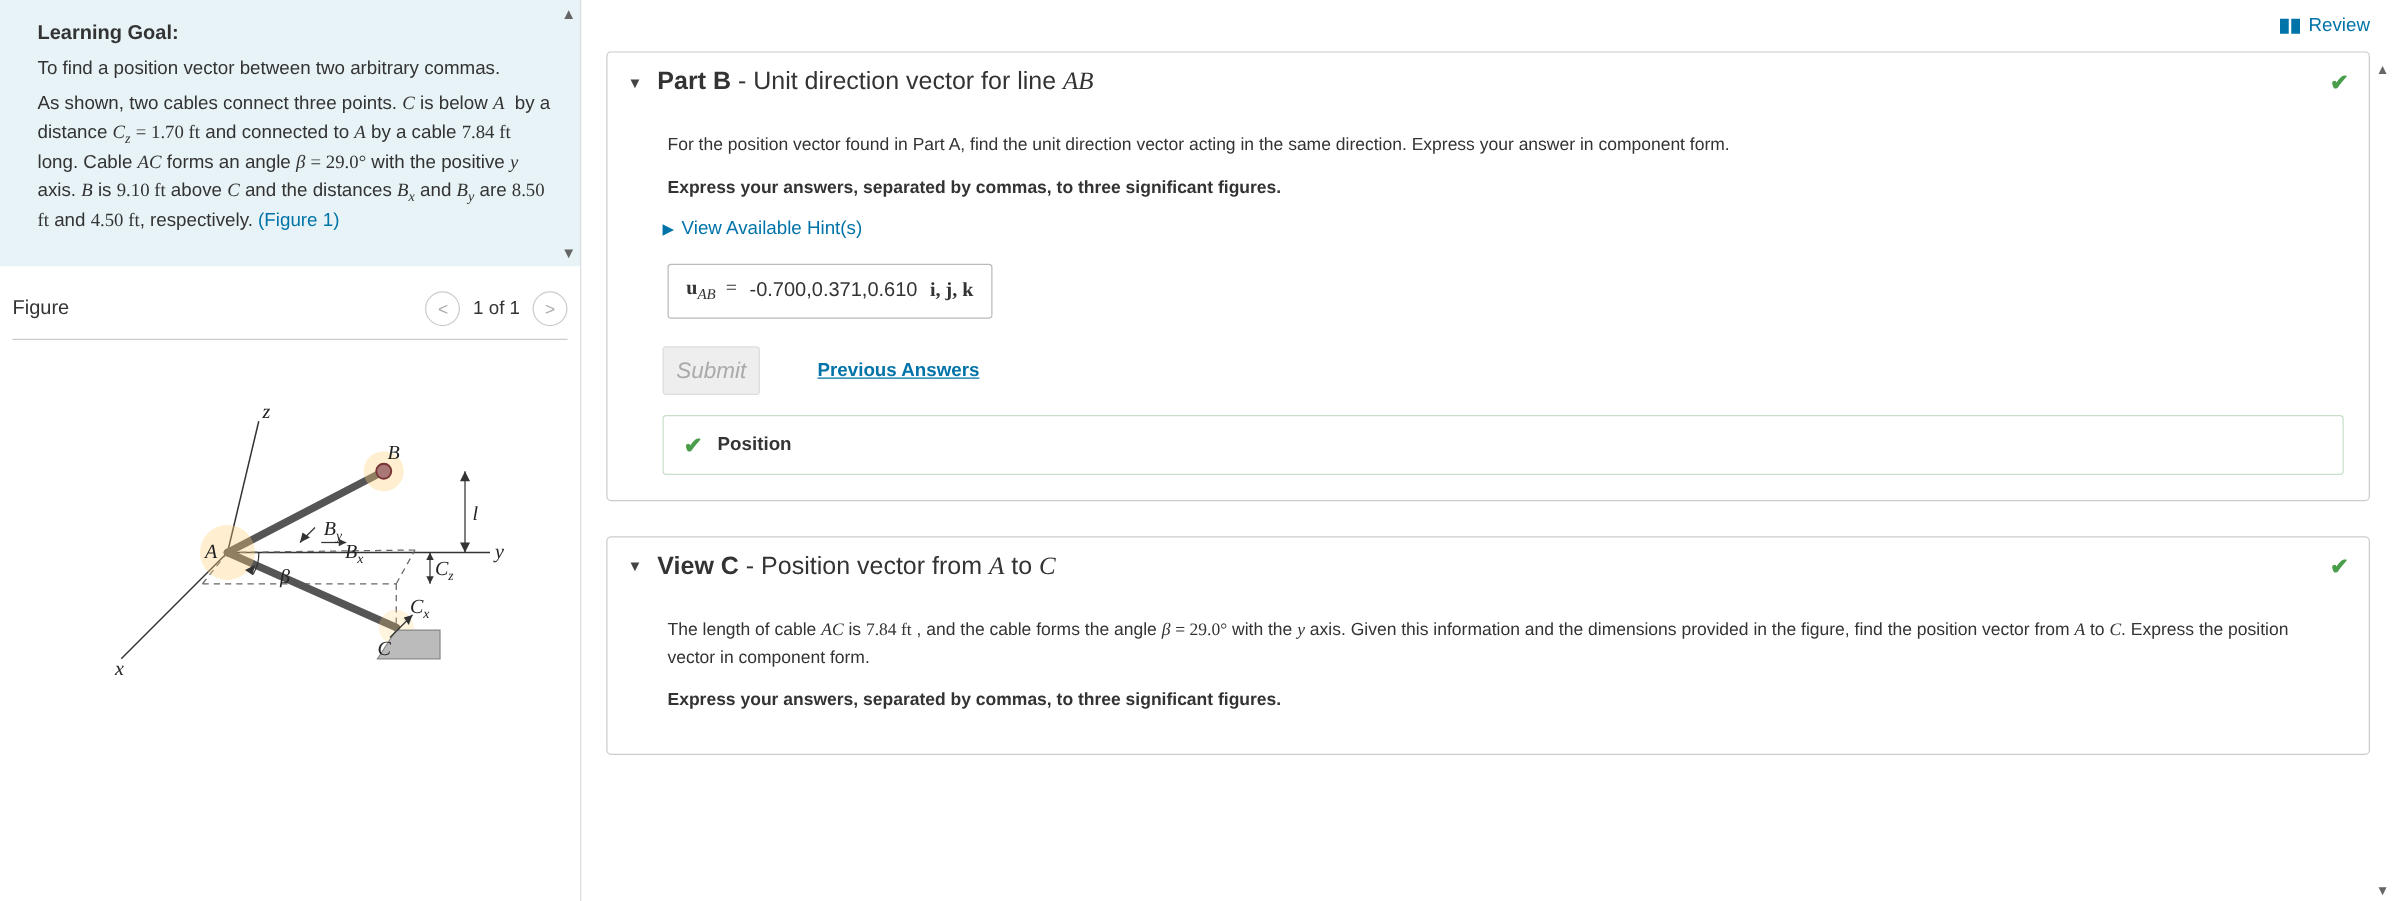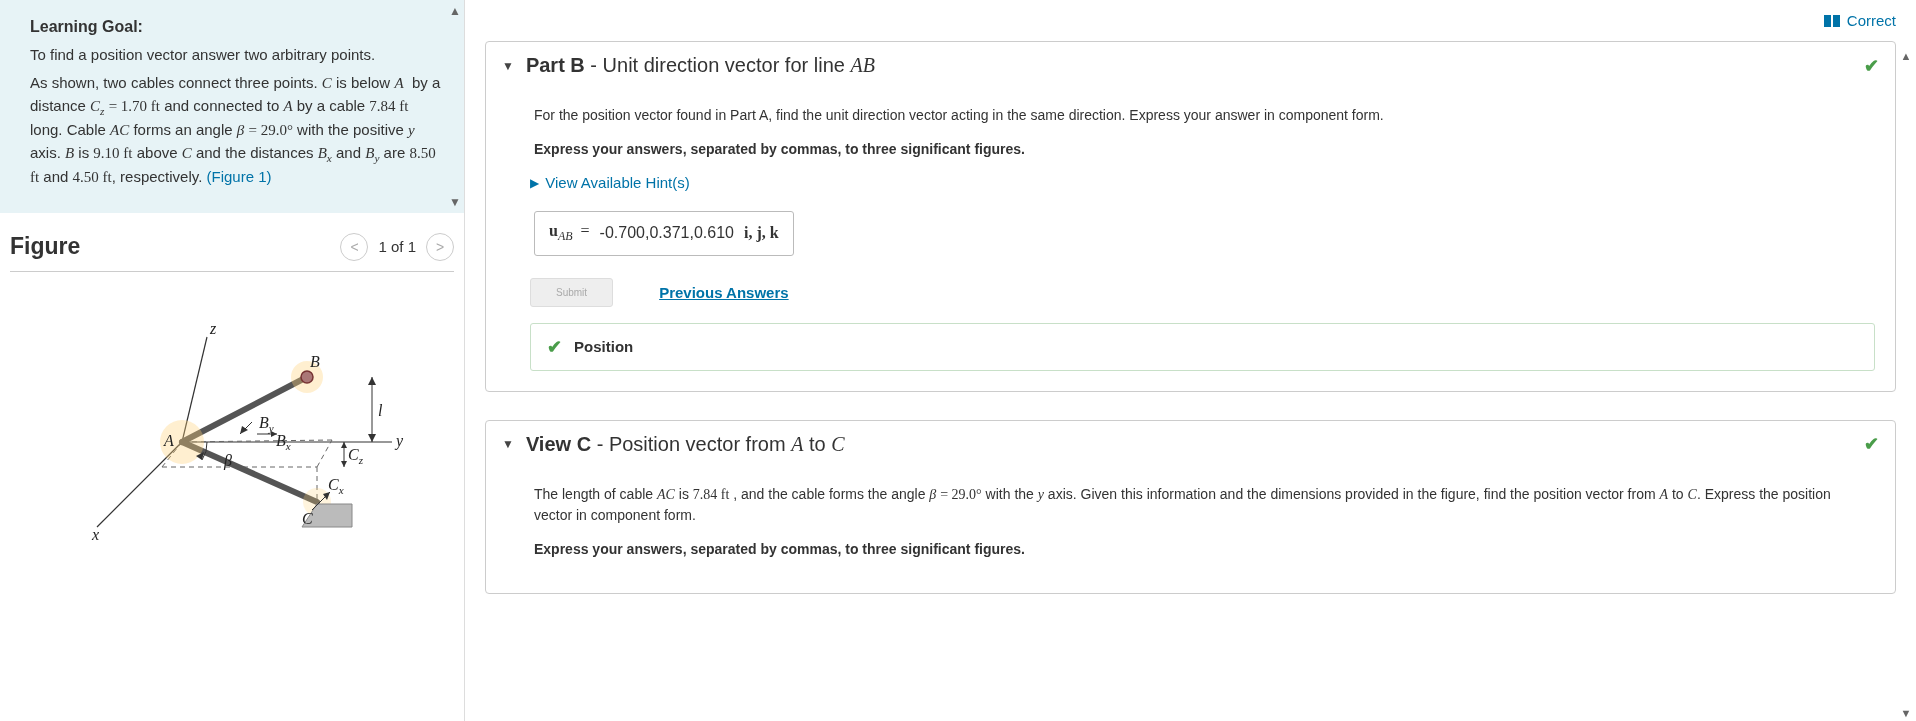--- a/index.html
+++ b/index.html
@@ -7,21 +7,21 @@
 .container { display: flex; width: 1916px; height: 721px; }
 .left-panel { width: 465px; display: flex; flex-direction: column; border-right: 1px solid #ddd; }
 .left-pane-content { position: relative; flex: 0 0 auto; }
 .learning-goal { background: #e7f3f6; padding: 18px 22px 18px 30px; }
 .learning-goal h3 { font-size: 16px; font-weight: bold; margin-bottom: 8px; color: #333; }
 .learning-goal p { font-size: 15px; line-height: 1.45; color: #333; margin-bottom: 6px; }
 .scroll-track { position: absolute; right: 0; top: 0; bottom: 0; width: 18px; display: flex; flex-direction: column; justify-content: space-between; align-items: center; padding: 4px 0; }
 .scroll-arrow { font-size: 12px; color: #666; cursor: pointer; }
 .figure-section { padding: 20px 10px 10px 10px; }
 .figure-header { display: flex; align-items: center; justify-content: space-between; padding: 0 0 10px 0; border-bottom: 1px solid #ccc; margin-bottom: 20px; }
-.figure-title { font-size: 23px; font-weight: bold; text-align: right; }
+.figure-title { font-size: 16px; font-weight: normal; text-align: right; }
 .figure-nav { display: flex; align-items: center; gap: 10px; }
 .nav-circle { width: 28px; height: 28px; border: 1px solid #ccc; border-radius: 50%; display: flex; align-items: center; justify-content: center; color: #aaa; font-size: 14px; cursor: pointer; background: #fff; }
 .figure-count { font-size: 15px; color: #333; }
 .figure-image { width: 100%; height: 300px; display: flex; align-items: center; justify-content: center; }
 .right-panel { flex: 1; display: flex; flex-direction: column; position: relative; }
 .review-bar { display: flex; justify-content: flex-end; padding: 12px 20px; }
 .review-link { color: #0073a8; cursor: pointer; display: flex; align-items: center; gap: 6px; font-size: 15px; }
 .review-icon-svg { fill: #0073a8; }
 .content-area { padding: 0 20px; overflow-y: auto; flex: 1; }
 .part-box { border: 1px solid #ccc; border-radius: 4px; margin-bottom: 28px; background: #fff; }
@@ -34,41 +34,41 @@
 .part-body { padding: 4px 20px 20px 44px; }
 .part-body p { margin: 12px 4px; line-height: 1.55; font-size: 14px; }
 .bold-instruction { font-weight: bold; }
 .hints-link { color: #0073a8; cursor: pointer; font-size: 15px; display: flex; align-items: center; gap: 6px; margin: 14px 0; }
 .hints-caret { font-size: 12px; }
 .answer-row { border: 1px solid #bbb; border-radius: 3px; padding: 10px 14px; display: inline-flex; align-items: center; gap: 10px; font-size: 16px; margin: 6px 4px; }
 .answer-label { font-family: 'Times New Roman', serif; }
 .answer-value { font-family: Arial, sans-serif; }
 .answer-unit { font-family: 'Times New Roman', serif; font-weight: bold; }
 .button-row { display: flex; align-items: center; gap: 18px; margin: 16px 0; }
-.submit-btn { background: #eee; color: #aaa; border: 1px solid #ddd; padding: 8px 25px; border-radius: 3px; cursor: not-allowed; font-size: 10px; }
+.submit-btn { background: #eee; color: #aaa; border: 1px solid #ddd; padding: 8px 10px; border-radius: 3px; cursor: not-allowed; font-size: 18px; font-style: italic; }
 .prev-answers { color: #0073a8; font-weight: bold; cursor: pointer; text-decoration: underline; font-size: 15px; padding-left: 28px; }
 .correct-box { border: 1px solid #c8e0c8; background: #fff; border-radius: 3px; padding: 12px 16px; display: flex; align-items: center; gap: 12px; margin-top: 10px; }
 .correct-check { color: #4a9d4a; font-size: 18px; font-weight: bold; }
 .correct-text { font-weight: bold; font-size: 15px; }
 .math { font-family: 'Times New Roman', serif; font-style: italic; }
 .mathrm { font-family: 'Times New Roman', serif; font-style: normal; }
 .fig-link { color: #0073a8; cursor: pointer; }
 .right-scroll { position: absolute; right: 2px; top: 50px; bottom: 2px; width: 16px; display: flex; flex-direction: column; justify-content: space-between; align-items: center; }
 .right-scroll .scroll-arrow { font-size: 11px; }
 sub { font-size: 0.75em; }
 </style>
 </head>
 <body>
 
 <div class="container">
   <div class="left-panel">
     <div class="left-pane-content">
       <div class="learning-goal">
         <h3>Learning Goal:</h3>
-        <p>To find a position vector answer two arbitrary points.</p>
+        <p>To find a position vector between two arbitrary commas.</p>
         <p>As shown, two cables connect three points. <span class="math">C</span> is below <span class="math">A</span> &nbsp;by a distance <span class="math">C<sub>z</sub></span> <span class="mathrm">= 1.70 ft</span> and connected to <span class="math">A</span> by a cable <span class="mathrm">7.84 ft</span> long. Cable <span class="math">AC</span> forms an angle <span class="math">β</span> <span class="mathrm">= 29.0°</span> with the positive <span class="math">y</span> axis. <span class="math">B</span> is <span class="mathrm">9.10 ft</span> above <span class="math">C</span> and the distances <span class="math">B<sub>x</sub></span> and <span class="math">B<sub>y</sub></span> are <span class="mathrm">8.50 ft</span> and <span class="mathrm">4.50 ft</span>, respectively. <span class="fig-link">(Figure 1)</span></p>
       </div>
       <div class="scroll-track">
         <span class="scroll-arrow">▲</span>
         <span class="scroll-arrow">▼</span>
       </div>
     </div>
 
     <div class="figure-section">
       <div class="figure-header">
@@ -148,21 +148,21 @@
       </div>
     </div>
   </div>
 
   <div class="right-panel">
     <div class="review-bar">
       <div class="review-link">
         <svg width="18" height="14" class="review-icon-svg">
             <path d="M1 1 h7 v12 h-7 Z M10 1 h7 v12 h-7 Z"></path>
           </svg>
-        <span>Correct</span>
+        <span>Review</span>
       </div>
     </div>
 
     <div class="content-area">
 
       <div class="part-box">
         <div class="part-header">
           <div class="part-header-left">
             <span class="collapse-caret">▼</span>
             <span class="part-title">

